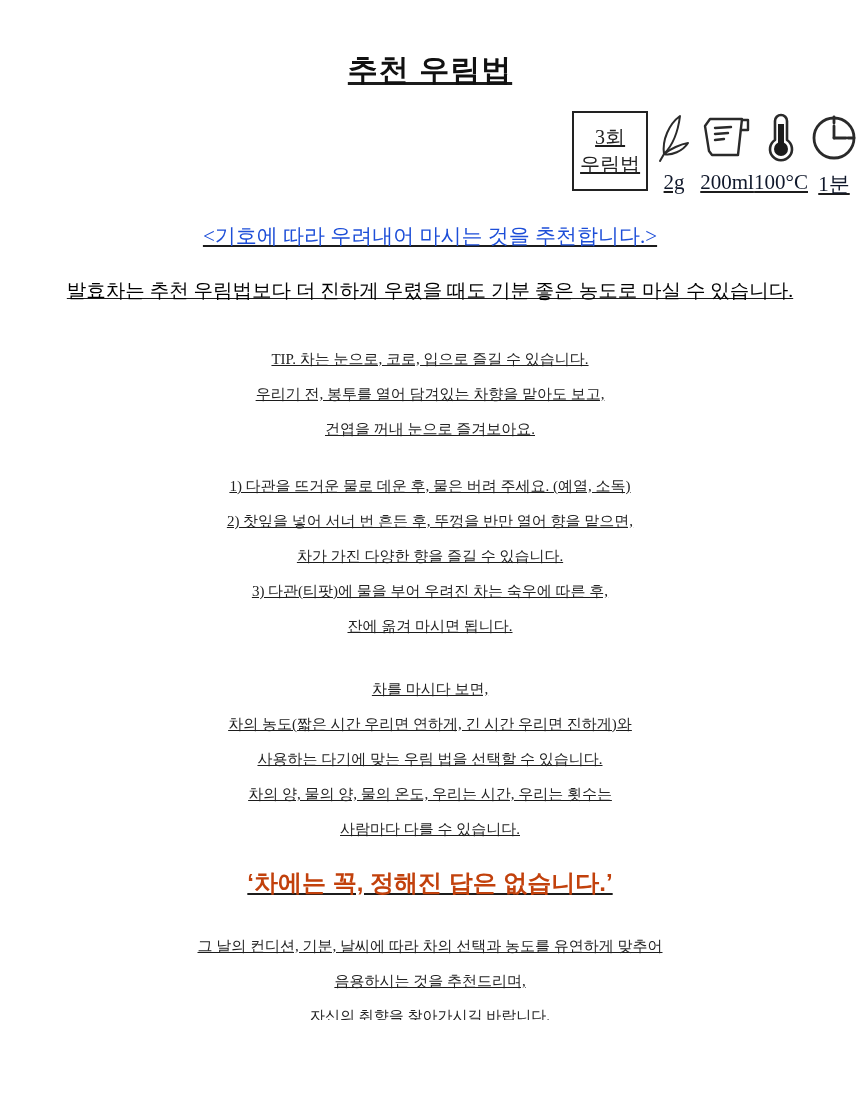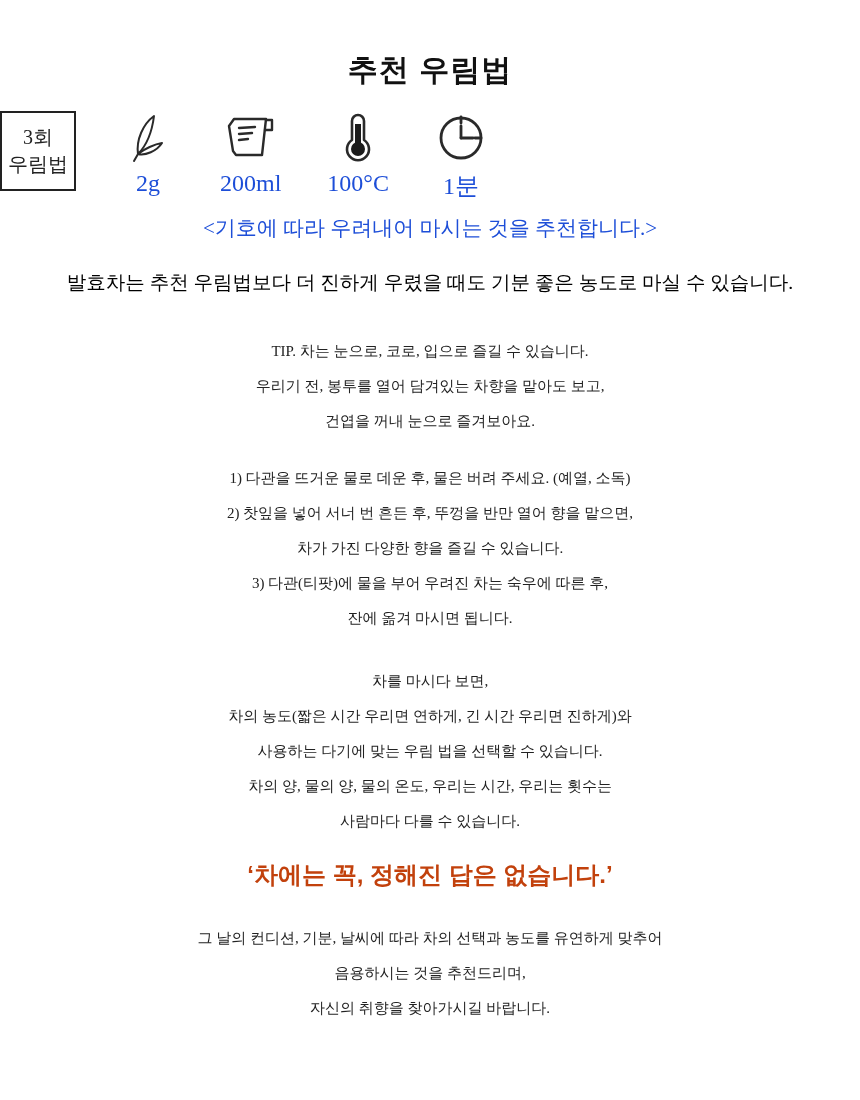--- a/index.html
+++ b/index.html
@@ -1,39 +1,39 @@
 <!DOCTYPE html>
 <html><head>
 <meta charset="utf-8">
 <style>
   html, body { margin: 0; padding: 0; background: #ffffff; }
   .page {
     width: 860px; height: 1020px; box-sizing: border-box;
     padding-top: 50px; background: #ffffff;
     font-family: "Liberation Serif", serif;
-    color: #1c1c1c; text-align: center; overflow: hidden;
+    color: #1c1c1c; text-align: center; overflow: hidden; text-decoration: underline;
   }
   .title {
     font-family: "Liberation Sans", sans-serif;
     font-size: 30px; font-weight: 700; letter-spacing: 1px;
     margin: 0 0 20px 0; color: #111;
   }
   .icon-row {
-    display: flex; justify-content: flex-start; align-items: flex-start;
-    gap: 46px; margin-bottom: 12px;
+    display: flex; justify-content: flex-end; align-items: flex-start;
+    margin-bottom: 24px;
   }
   .brew-box {
     border: 2px solid #222; width: 72px; height: 76px;
     display: flex; flex-direction: column; justify-content: center;
     font-size: 20px; line-height: 27px; color: #222;
   }
   .spec { display: flex; flex-direction: column; align-items: center; min-width: 52px; }
   .spec-icon { height: 54px; display: flex; align-items: center; justify-content: center; }
   .spec-icon svg { stroke: #2a2a2a; }
-  .spec-label { font-size: 24px; margin-top: 5px; color: #1d4ed8; }
+  .spec-label { font-size: 21px; margin-top: 5px; color: #0f172a; }
   .caption { font-size: 21px; color: #1d4ed8; margin: 0 0 27px 0; }
   .intro { font-size: 19.5px; margin: 0 0 38px 0; color: #000000; }
   .block { font-size: 15px; line-height: 35px; color: #222; }
   .tip-block { margin-bottom: 22px; }
   .steps-block { margin-bottom: 28px; }
   .preference-block { margin-bottom: 20px; text-align: center; }
   .quote {
     font-family: "Liberation Sans", sans-serif;
     font-size: 24px; font-weight: 700; color: #c2410c;
     margin: 0 0 30px 0;

